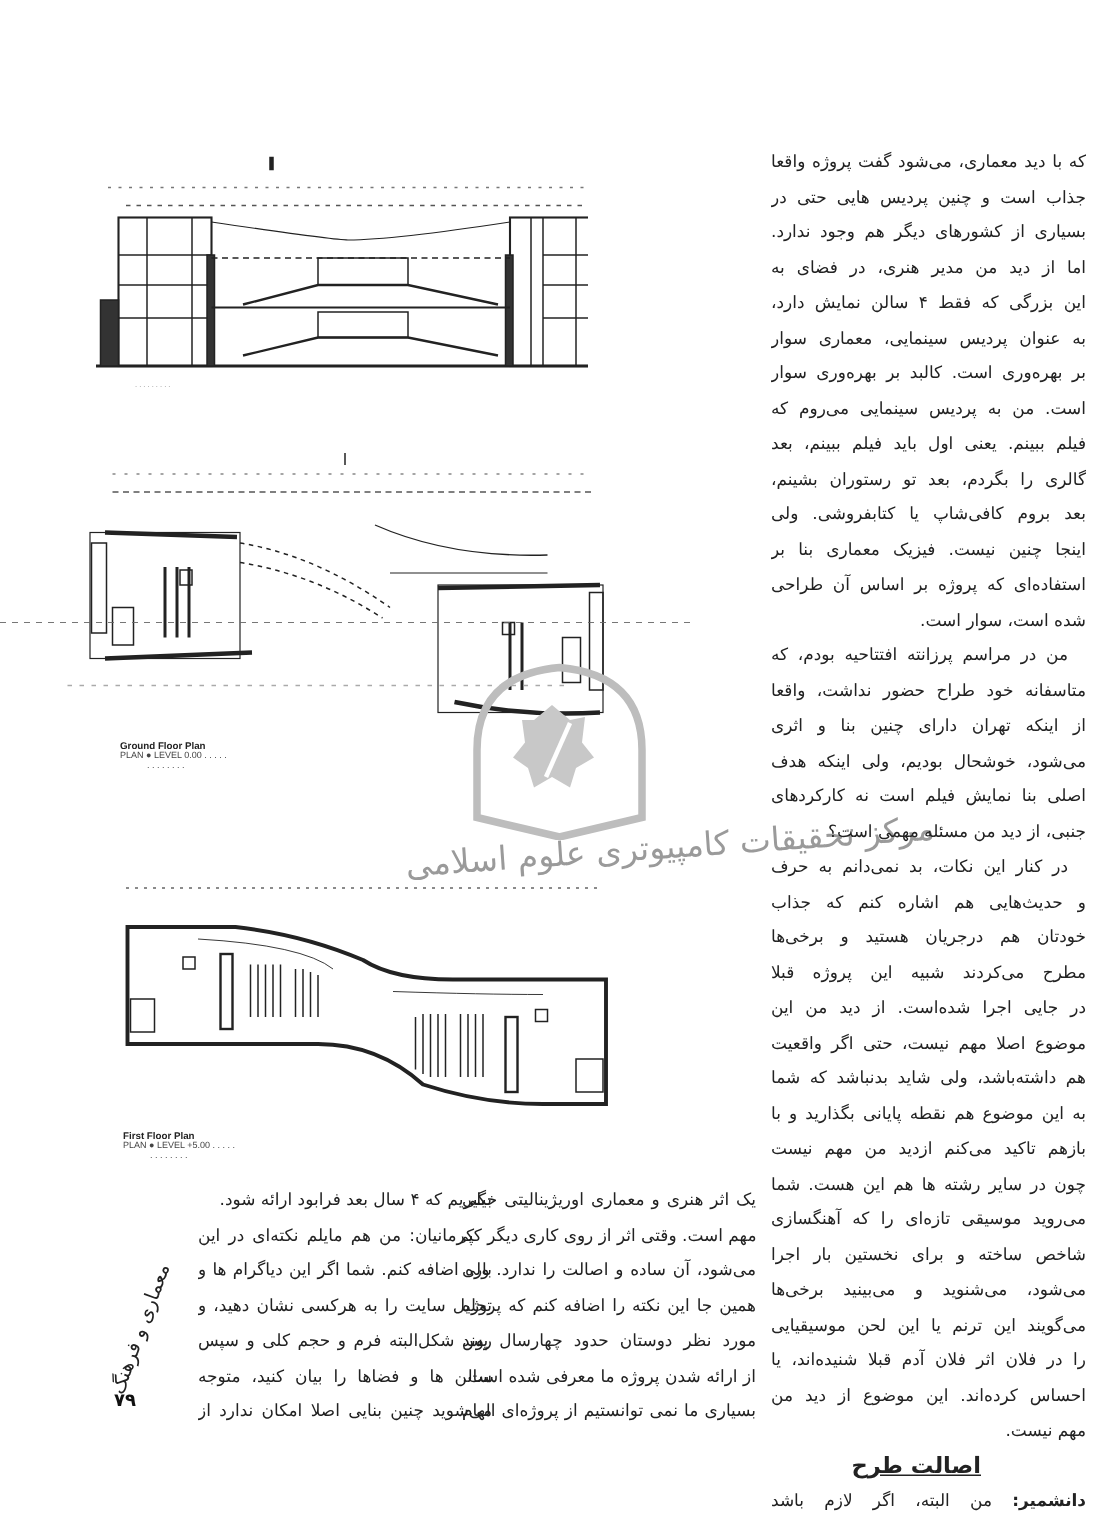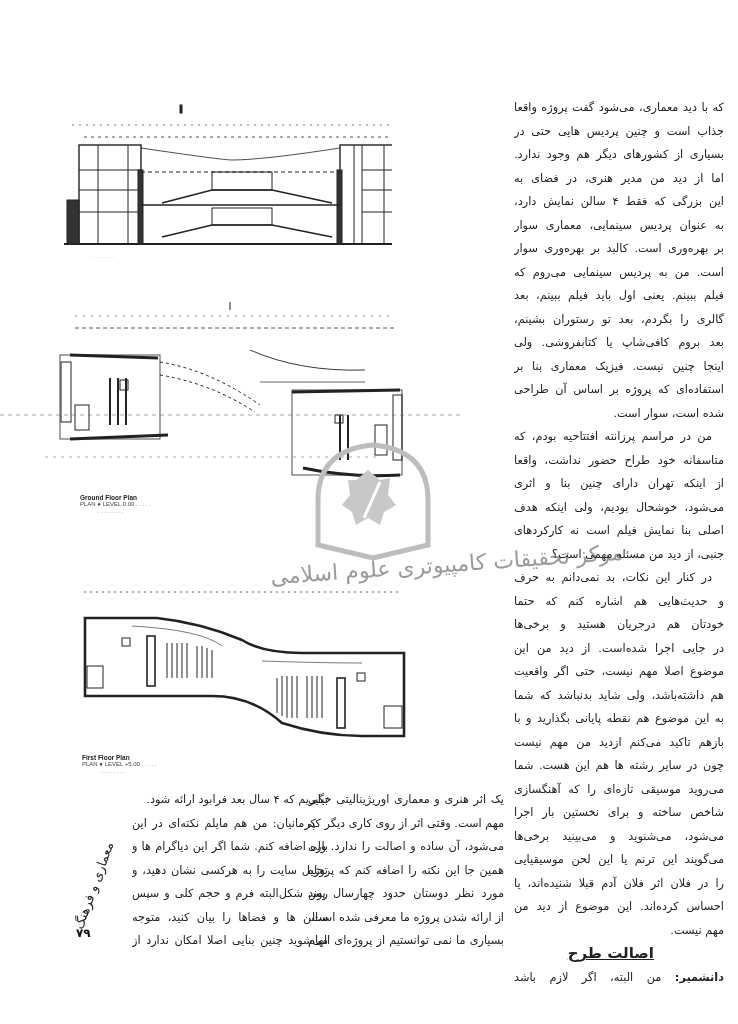--- a/index.html
+++ b/index.html
@@ -177,22 +177,23 @@
   <span class="line">اینجا چنین نیست. فیزیک معماری بنا بر</span>
   <span class="line">استفاده‌ای که پروژه بر اساس آن طراحی</span>
   <span class="line last">شده است، سوار است.</span>
   <span class="line indent">من در مراسم پرزانته افتتاحیه بودم، که</span>
   <span class="line">متاسفانه خود طراح حضور نداشت، واقعا</span>
   <span class="line">از اینکه تهران دارای چنین بنا و اثری</span>
   <span class="line">می‌شود، خوشحال بودیم، ولی اینکه هدف</span>
   <span class="line">اصلی بنا نمایش فیلم است نه کارکردهای</span>
   <span class="line last">جنبی، از دید من مسئله مهمی است؟</span>
   <span class="line indent">در کنار این نکات، بد نمی‌دانم به حرف</span>
-  <span class="line">و حدیث‌هایی هم اشاره کنم که حتما</span>
+  <span class="line">و حدیث‌هایی هم اشاره کنم که جذاب</span>
   <span class="line">خودتان هم درجریان هستید و برخی‌ها</span>
+  <span class="line">مطرح می‌کردند شبیه این پروژه قبلا</span>
   <span class="line">در جایی اجرا شده‌است. از دید من این</span>
   <span class="line">موضوع اصلا مهم نیست، حتی اگر واقعیت</span>
   <span class="line">هم داشته‌باشد، ولی شاید بدنباشد که شما</span>
   <span class="line">به این موضوع هم نقطه پایانی بگذارید و با</span>
   <span class="line">بازهم تاکید می‌کنم ازدید من مهم نیست</span>
   <span class="line">چون در سایر رشته ها هم این هست. شما</span>
   <span class="line">می‌روید موسیقی تازه‌ای را که آهنگسازی</span>
   <span class="line">شاخص ساخته و برای نخستین بار اجرا</span>
   <span class="line">می‌شود، می‌شنوید و می‌بینید برخی‌ها</span>
   <span class="line">می‌گویند این ترنم یا این لحن موسیقیایی</span>

